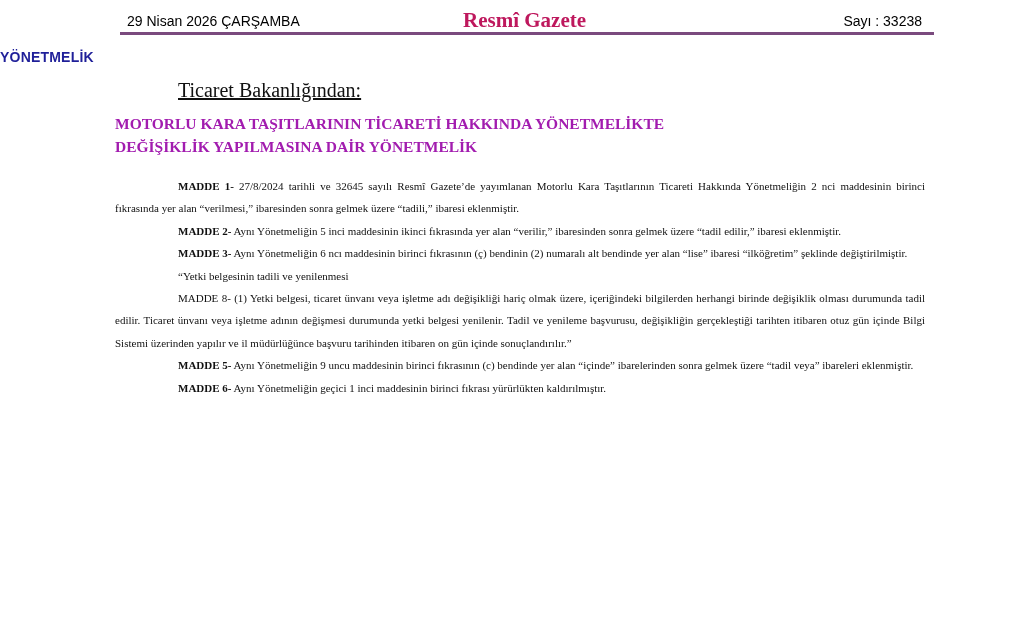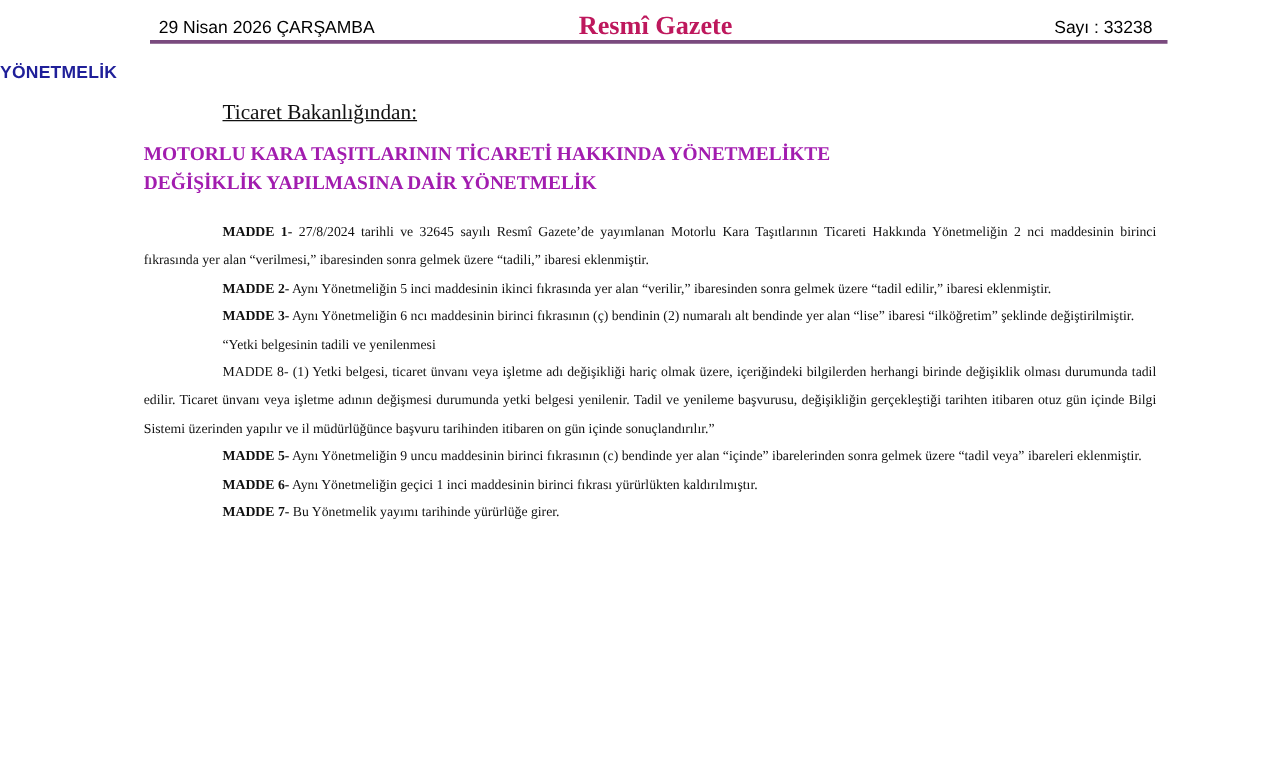--- a/index.html
+++ b/index.html
@@ -73,21 +73,21 @@
   }
   
   .content {
     position: absolute;
     left: 115px;
     top: 80px;
     width: 810px;
   }
   .authority {
     margin-left: 63px;
-    font-size: 17px;
+    font-size: 20px;
     line-height: 20px;
     text-decoration: underline;
     color: #111111;
   }
   .doc-title {
     margin-top: 12px;
     text-align: left;
     font-weight: bold;
     font-size: 15.5px;
     line-height: 23px;
@@ -131,18 +131,17 @@
     </div>
 
     <div class="body">
       <p><b>MADDE 1-</b><span> 27/8/2024 tarihli ve 32645 sayılı Resmî Gazete’de yayımlanan Motorlu Kara Taşıtlarının Ticareti Hakkında Yönetmeliğin 2 nci maddesinin birinci fıkrasında yer alan “verilmesi,” ibaresinden sonra gelmek üzere “tadili,” ibaresi eklenmiştir.</span></p>
       <p><b>MADDE 2-</b><span> Aynı Yönetmeliğin 5 inci maddesinin ikinci fıkrasında yer alan “verilir,” ibaresinden sonra gelmek üzere “tadil edilir,” ibaresi eklenmiştir.</span></p>
       <p><b>MADDE 3-</b><span> Aynı Yönetmeliğin 6 ncı maddesinin birinci fıkrasının (ç) bendinin (2) numaralı alt bendinde yer alan “lise” ibaresi “ilköğretim” şeklinde değiştirilmiştir.</span></p>
       <p><b></b><span>“Yetki belgesinin tadili ve yenilenmesi</span></p>
       <p><b></b><span>MADDE 8- (1) Yetki belgesi, ticaret ünvanı veya işletme adı değişikliği hariç olmak üzere, içeriğindeki bilgilerden herhangi birinde değişiklik olması durumunda tadil edilir. Ticaret ünvanı veya işletme adının değişmesi durumunda yetki belgesi yenilenir. Tadil ve yenileme başvurusu, değişikliğin gerçekleştiği tarihten itibaren otuz gün içinde Bilgi Sistemi üzerinden yapılır ve il müdürlüğünce başvuru tarihinden itibaren on gün içinde sonuçlandırılır.”</span></p>
       <p><b>MADDE 5-</b><span> Aynı Yönetmeliğin 9 uncu maddesinin birinci fıkrasının (c) bendinde yer alan “içinde” ibarelerinden sonra gelmek üzere “tadil veya” ibareleri eklenmiştir.</span></p>
       <p><b>MADDE 6-</b><span> Aynı Yönetmeliğin geçici 1 inci maddesinin birinci fıkrası yürürlükten kaldırılmıştır.</span></p>
-      <p><b>MADDE 7-</b><span> Bu Yönetmelik yayımı tarihinde yürürlüğe girer.</span></p>
     </div>
 
   </div>
 
 </div>
 
 </body></html>

